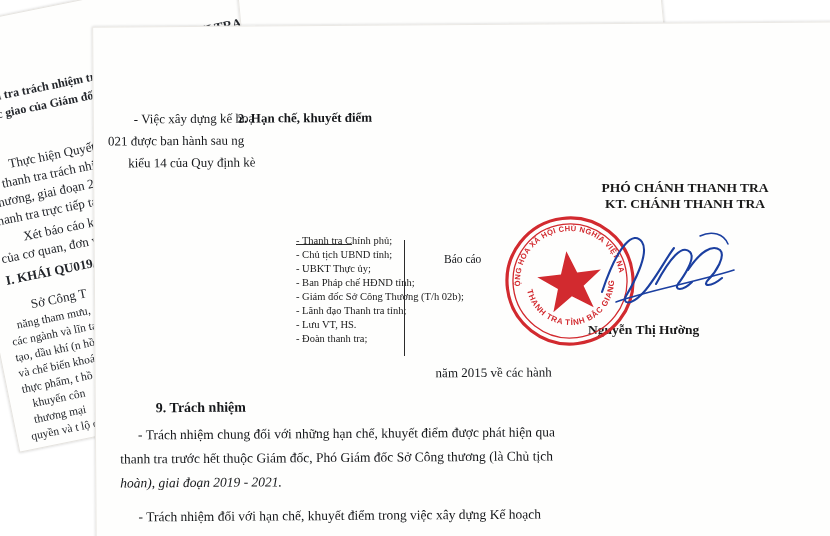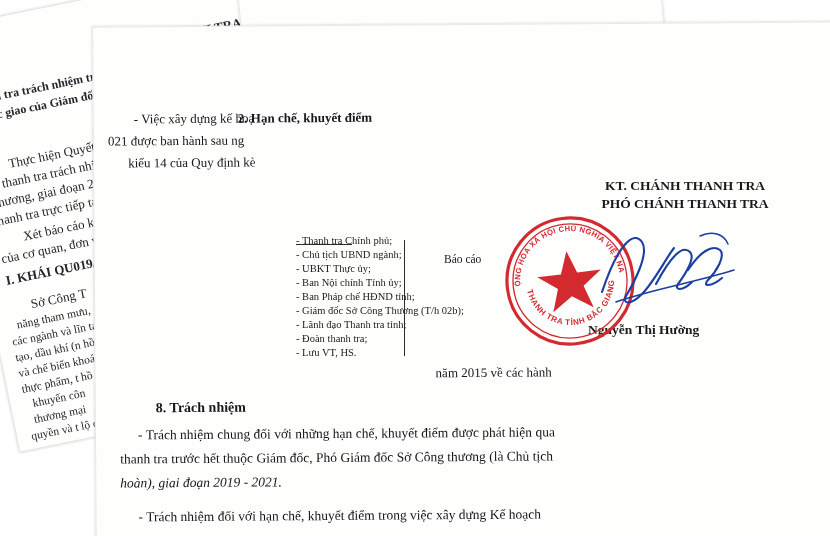--- a/index.html
+++ b/index.html
@@ -140,48 +140,47 @@
   <div class="sheet" id="sheet-front">
 
     <div class="ln" style="left:40px; top:84px;">- Việc xây dựng kế hoạ</div>
     <div class="ln" style="left:14px; top:106px;">021 được ban hành sau ng</div>
     <div class="ln" style="left:34px; top:128px;">kiểu 14 của Quy định kè</div>
 
     <div class="ln b" style="left:144px; top:84px;">2. Hạn chế, khuyết điểm</div>
 
     <div class="ln" style="left:340px; top:340px;">năm 2015 về các hành</div>
 
-    <div class="ln b" style="left:60px; top:372px; font-size:14px;">8. Trách nhiệm</div>
+    <div class="ln b" style="left:60px; top:372px; font-size:14px;">9. Trách nhiệm</div>
 
     <div class="ln" style="left:42px; top:400px; font-size:13.5px;">- Trách nhiệm chung đối với những hạn chế, khuyết điểm được phát hiện qua</div>
     <div class="ln" style="left:24px; top:424px; font-size:13.5px;">thanh tra trước hết thuộc Giám đốc, Phó Giám đốc Sở Công thương (là Chủ tịch</div>
     <div class="ln i" style="left:24px; top:448px; font-size:13.5px;">hoàn), giai đoạn 2019 - 2021.</div>
     <div class="ln" style="left:42px; top:482px; font-size:13.5px;">- Trách nhiệm đối với hạn chế, khuyết điểm trong việc xây dựng Kế hoạch</div>
   </div>
 
   <div style="position:absolute; left:296px; top:228px; width:210px;">
     <div class="hr-thin" style="left:0px; top:16px; width:56px;"></div>
     <div style="position:relative; margin-top:6px;">
       <div class="xs" style="line-height:14px;">- Thanh tra Chính phủ;</div>
-      <div class="xs" style="line-height:14px;">- Chủ tịch UBND ngành;</div>
+      <div class="xs" style="line-height:14px;">- Chủ tịch UBND tỉnh;</div>
       <div class="xs" style="line-height:14px;">- UBKT Thực ủy;</div>
-      <div class="xs" style="line-height:14px;">- Ban Nội chính Tỉnh ủy;</div>
       <div class="xs" style="line-height:14px;">- Ban Pháp chế HĐND tỉnh;</div>
       <div class="xs" style="line-height:14px;">- Giám đốc Sở Công Thương (T/h 02b);</div>
       <div class="xs" style="line-height:14px;">- Lãnh đạo Thanh tra tỉnh;</div>
+      <div class="xs" style="line-height:14px;">- Lưu VT, HS.</div>
       <div class="xs" style="line-height:14px;">- Đoàn thanh tra;</div>
-      <div class="xs" style="line-height:14px;">- Lưu VT, HS.</div>
     </div>
   </div>
   <div class="ln sm" style="left:444px; top:252px;text-align:center;">Báo cáo</div>
   <div class="hr-thin" style="left:404px; top:240px; width:1px; height:116px; background:#2b2b2b;"></div>
 
   <div style="position:absolute; left:560px; top:178px; width:250px; text-align:center;">
+    <div class="b" style="font-size:13.5px; margin-top:2px;">PHÓ CHÁNH THANH TRA</div>
     <div class="b" style="font-size:13.5px;">KT. CHÁNH THANH TRA</div>
-    <div class="b" style="font-size:13.5px; margin-top:2px;">PHÓ CHÁNH THANH TRA</div>
   </div>
   <div style="position:absolute; left:588px; top:322px; width:210px; text-align:left;">
     <div class="b" style="font-size:13.5px;">Nguyễn Thị Hường</div>
   </div>
 
   <svg id="stamp" viewBox="0 0 132 132">
     <defs>
       <path id="topArc" d="M 16,66 A 50,50 0 0 1 116,66"></path>
       <path id="botArc" d="M 22,66 A 44,44 0 0 0 110,66"></path>
     </defs>

